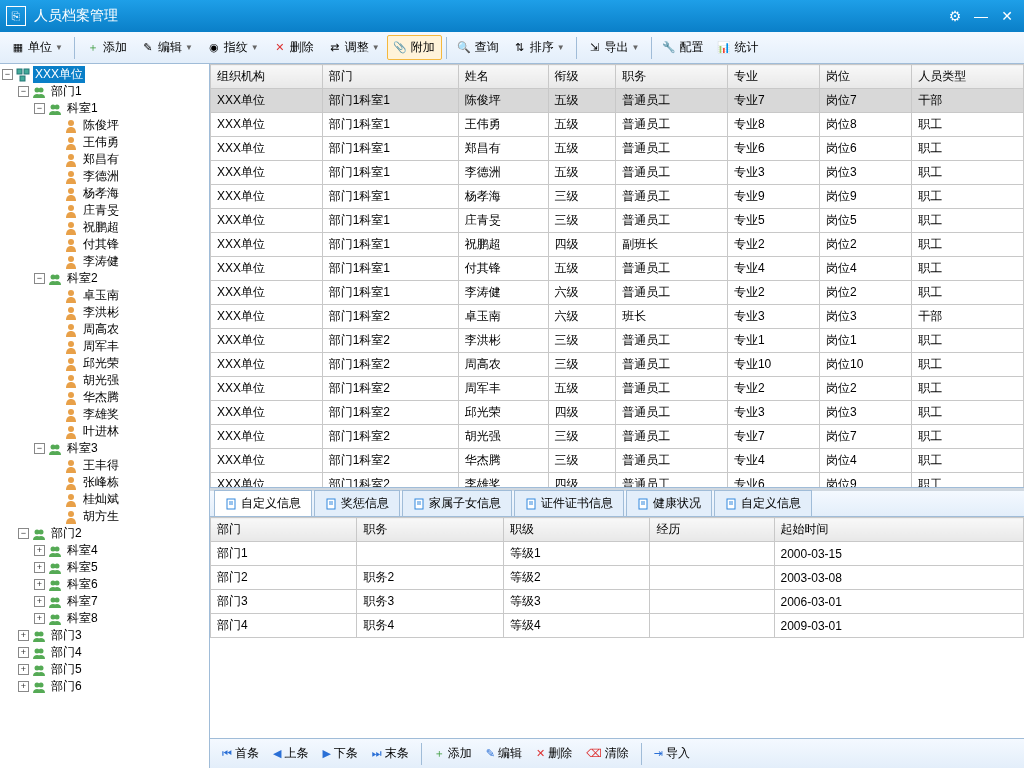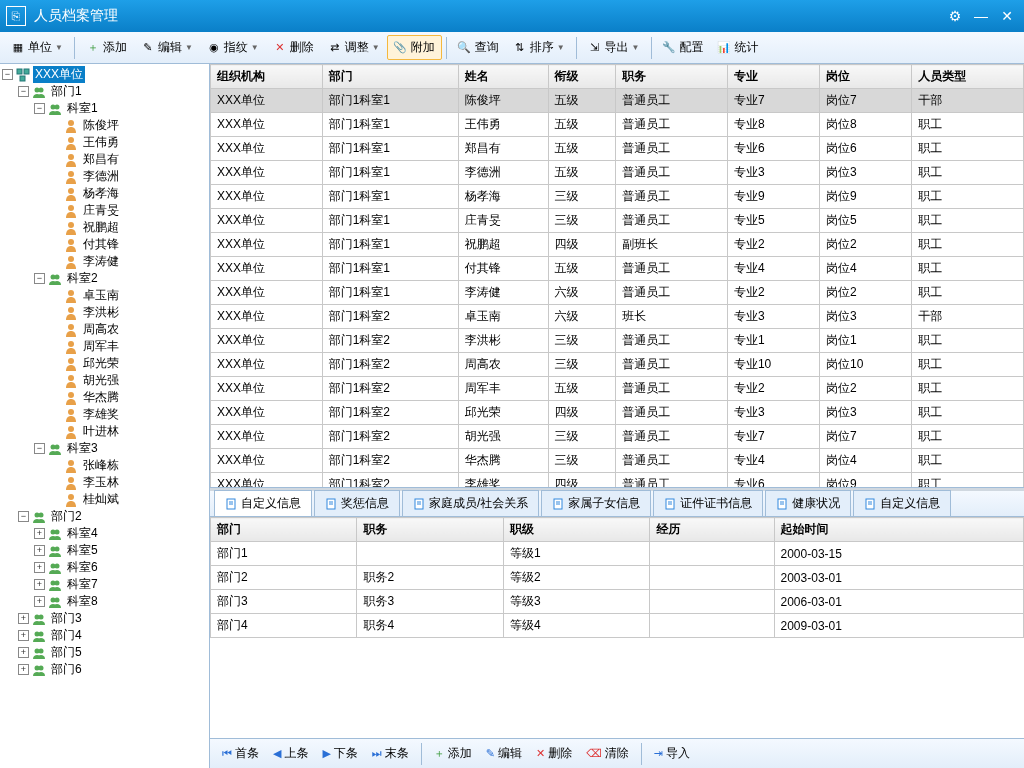--- a/index.html
+++ b/index.html
@@ -19,21 +19,21 @@
 .tn{display:flex;align-items:center;height:17px;white-space:nowrap;cursor:pointer}
 .tn .tog{width:11px;height:11px;border:1px solid #888;display:flex;align-items:center;justify-content:center;font-size:9px;line-height:1;color:#333;margin-right:2px;background:#fff}
 .tn .sp{display:inline-block}
 .tn .nic{width:16px;height:14px;margin-right:2px;display:inline-flex;align-items:center;justify-content:center}
 .tn .lbl{padding:0 2px}
 .tn .lbl.sel{background:#0a7fc8;color:#fff}
 .right{flex:1;display:flex;flex-direction:column;overflow:hidden}
 .gridwrap{flex:1;overflow:auto;border-bottom:1px solid #a0bcd8;position:relative}
 table{border-collapse:collapse;width:100%}
 th,td{border:1px solid #c8c8c8;padding:3px 6px;text-align:left;height:21px;white-space:nowrap;overflow:hidden}
-th{background:linear-gradient(#f8f8f8,#e8e8e8);font-weight:bold;position:sticky;top:0}
+th{background:linear-gradient(#f8f8f8,#e8e8e8);font-weight:normal;position:sticky;top:0}
 tr.selrow td{background:#d8d8d8}
 .detail{height:280px;display:flex;flex-direction:column;border-top:3px solid #d0d8e0}
 .tabs{height:26px;background:linear-gradient(#f4f9ff,#e3eefa);display:flex;align-items:flex-end;padding:0 4px;border-bottom:1px solid #a0bcd8}
 .tab{padding:4px 10px;border:1px solid #a0bcd8;border-bottom:none;margin-right:2px;background:#e3eefa;cursor:pointer;display:flex;align-items:center;gap:4px}
 .tab.act{background:#fff}
 .tab .tic{width:12px;height:12px;display:inline-flex}
 .dgrid{flex:1;overflow:auto}
 .nav{height:30px;background:linear-gradient(#f4f9ff,#e3eefa);border-top:1px solid #a0bcd8;display:flex;align-items:center;padding:0 6px;gap:2px}
 .nbtn{display:flex;align-items:center;padding:2px 6px;cursor:pointer;gap:3px}
 .nbtn .nic2{font-size:11px}
@@ -378,43 +378,54 @@
       </div>
       <div class="tn">
         <span class="sp" style="width:48px"></span>
         <span class="sp" style="width:13px"></span>
         <span class="nic">
           <svg width="14" height="14" viewBox="0 0 14 14">
             <circle cx="7" cy="4" r="3" fill="#e8a048"></circle>
             <path d="M2 14c0-4 2-6 5-6s5 2 5 6" fill="#e8a048"></path>
           </svg>
         </span>
+        <span class="lbl">王丰得</span>
+      </div>
+      <div class="tn">
+        <span class="sp" style="width:48px"></span>
+        <span class="sp" style="width:13px"></span>
+        <span class="nic">
+          <svg width="14" height="14" viewBox="0 0 14 14">
+            <circle cx="7" cy="4" r="3" fill="#e8a048"></circle>
+            <path d="M2 14c0-4 2-6 5-6s5 2 5 6" fill="#e8a048"></path>
+          </svg>
+        </span>
         <span class="lbl">张峰栋</span>
       </div>
       <div class="tn">
         <span class="sp" style="width:48px"></span>
         <span class="sp" style="width:13px"></span>
         <span class="nic">
           <svg width="14" height="14" viewBox="0 0 14 14">
             <circle cx="7" cy="4" r="3" fill="#e8a048"></circle>
             <path d="M2 14c0-4 2-6 5-6s5 2 5 6" fill="#e8a048"></path>
           </svg>
         </span>
-        <span class="lbl">李玉林</span>
-      </div>
-      <div class="tn">
-        <span class="sp" style="width:48px"></span>
-        <span class="sp" style="width:13px"></span>
-        <span class="nic">
-          <svg width="14" height="14" viewBox="0 0 14 14">
-            <circle cx="7" cy="4" r="3" fill="#e8a048"></circle>
-            <path d="M2 14c0-4 2-6 5-6s5 2 5 6" fill="#e8a048"></path>
-          </svg>
-        </span>
         <span class="lbl">桂灿斌</span>
+      </div>
+      <div class="tn">
+        <span class="sp" style="width:48px"></span>
+        <span class="sp" style="width:13px"></span>
+        <span class="nic">
+          <svg width="14" height="14" viewBox="0 0 14 14">
+            <circle cx="7" cy="4" r="3" fill="#e8a048"></circle>
+            <path d="M2 14c0-4 2-6 5-6s5 2 5 6" fill="#e8a048"></path>
+          </svg>
+        </span>
+        <span class="lbl">胡方生</span>
       </div>
       <div class="tn">
         <span class="sp" style="width:16px"></span>
         <span class="tog">−</span>
         <span class="nic">
           <svg width="14" height="14" viewBox="0 0 14 14">
             <circle cx="5" cy="5" r="2.5" fill="#5a5"></circle>
             <circle cx="9" cy="5" r="2.5" fill="#5a5"></circle>
             <path d="M1 13c0-3 2-4 4-4s4 1 4 4" fill="#5a5"></path>
             <path d="M5 13c0-3 2-4 4-4s4 1 4 4" fill="#5a5"></path>
@@ -741,30 +752,20 @@
           </div>
           <div class="tab">
             <span class="tic">
               <svg width="12" height="12" viewBox="0 0 12 12">
                 <rect x="2" y="1" width="8" height="10" fill="#fff" stroke="#38d"></rect>
                 <line x1="4" y1="4" x2="8" y2="4" stroke="#38d"></line>
                 <line x1="4" y1="6" x2="8" y2="6" stroke="#38d"></line>
               </svg>
             </span>
             <span>奖惩信息</span>
-          </div>
-          <div class="tab">
-            <span class="tic">
-              <svg width="12" height="12" viewBox="0 0 12 12">
-                <rect x="2" y="1" width="8" height="10" fill="#fff" stroke="#38d"></rect>
-                <line x1="4" y1="4" x2="8" y2="4" stroke="#38d"></line>
-                <line x1="4" y1="6" x2="8" y2="6" stroke="#38d"></line>
-              </svg>
-            </span>
-            <span>家庭成员/社会关系</span>
           </div>
           <div class="tab">
             <span class="tic">
               <svg width="12" height="12" viewBox="0 0 12 12">
                 <rect x="2" y="1" width="8" height="10" fill="#fff" stroke="#38d"></rect>
                 <line x1="4" y1="4" x2="8" y2="4" stroke="#38d"></line>
                 <line x1="4" y1="6" x2="8" y2="6" stroke="#38d"></line>
               </svg>
             </span>
             <span>家属子女信息</span>
@@ -815,21 +816,21 @@
                 <td></td>
                 <td>等级1</td>
                 <td></td>
                 <td>2000-03-15</td>
               </tr>
               <tr>
                 <td>部门2</td>
                 <td>职务2</td>
                 <td>等级2</td>
                 <td></td>
-                <td>2003-03-01</td>
+                <td>2003-03-08</td>
               </tr>
               <tr>
                 <td>部门3</td>
                 <td>职务3</td>
                 <td>等级3</td>
                 <td></td>
                 <td>2006-03-01</td>
               </tr>
               <tr>
                 <td>部门4</td>

